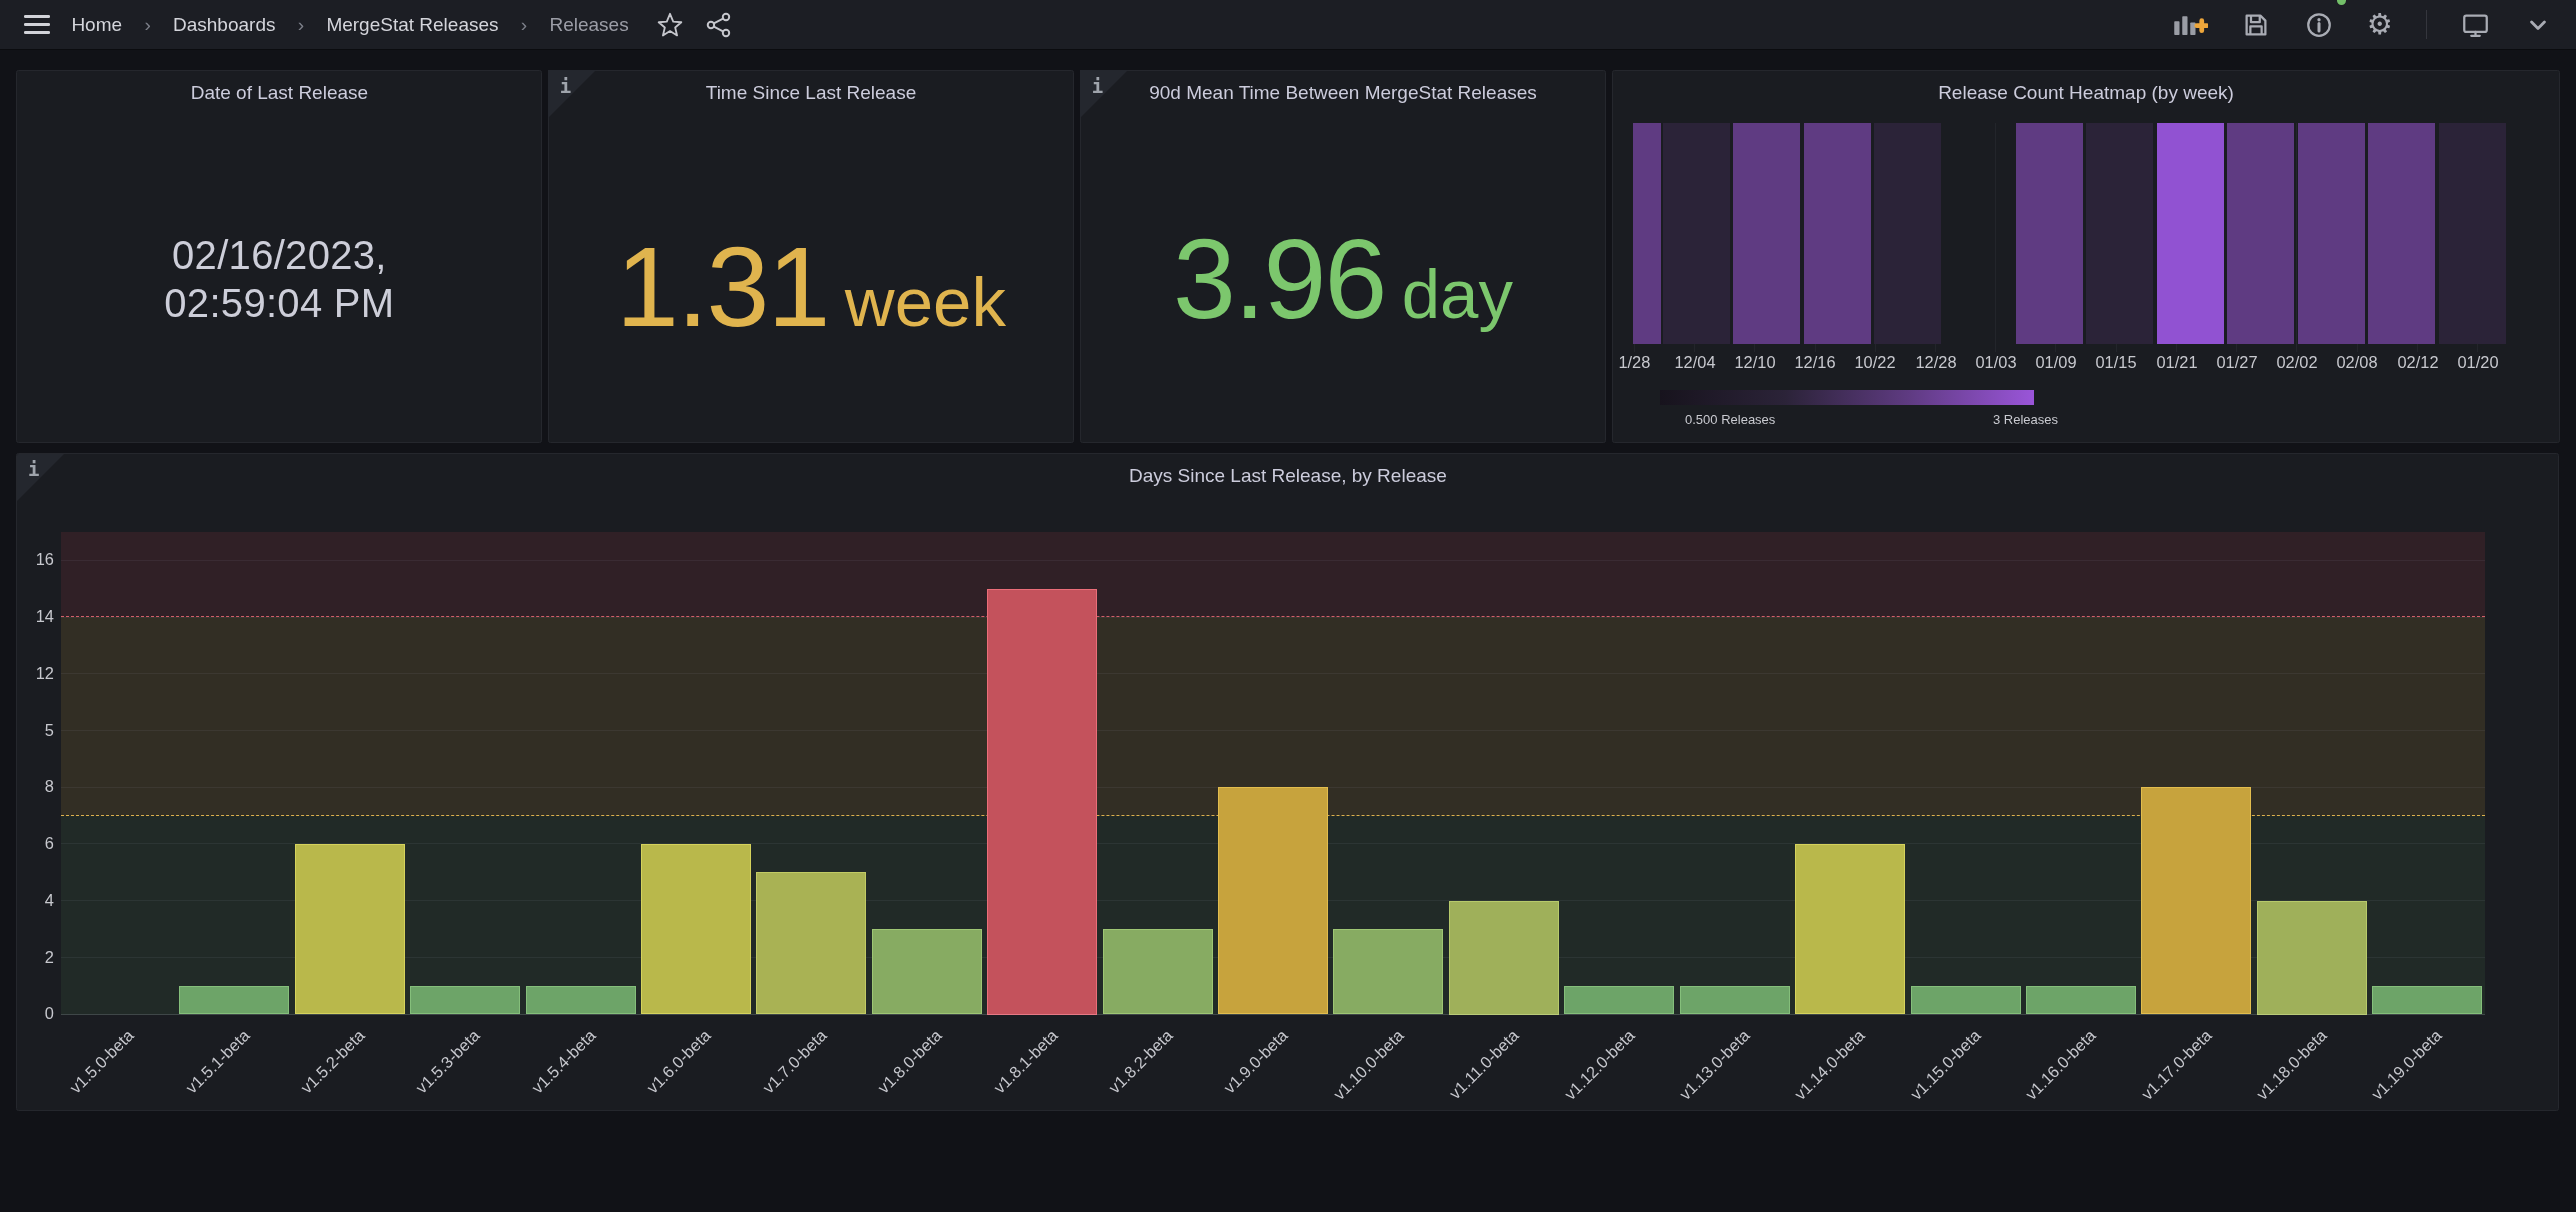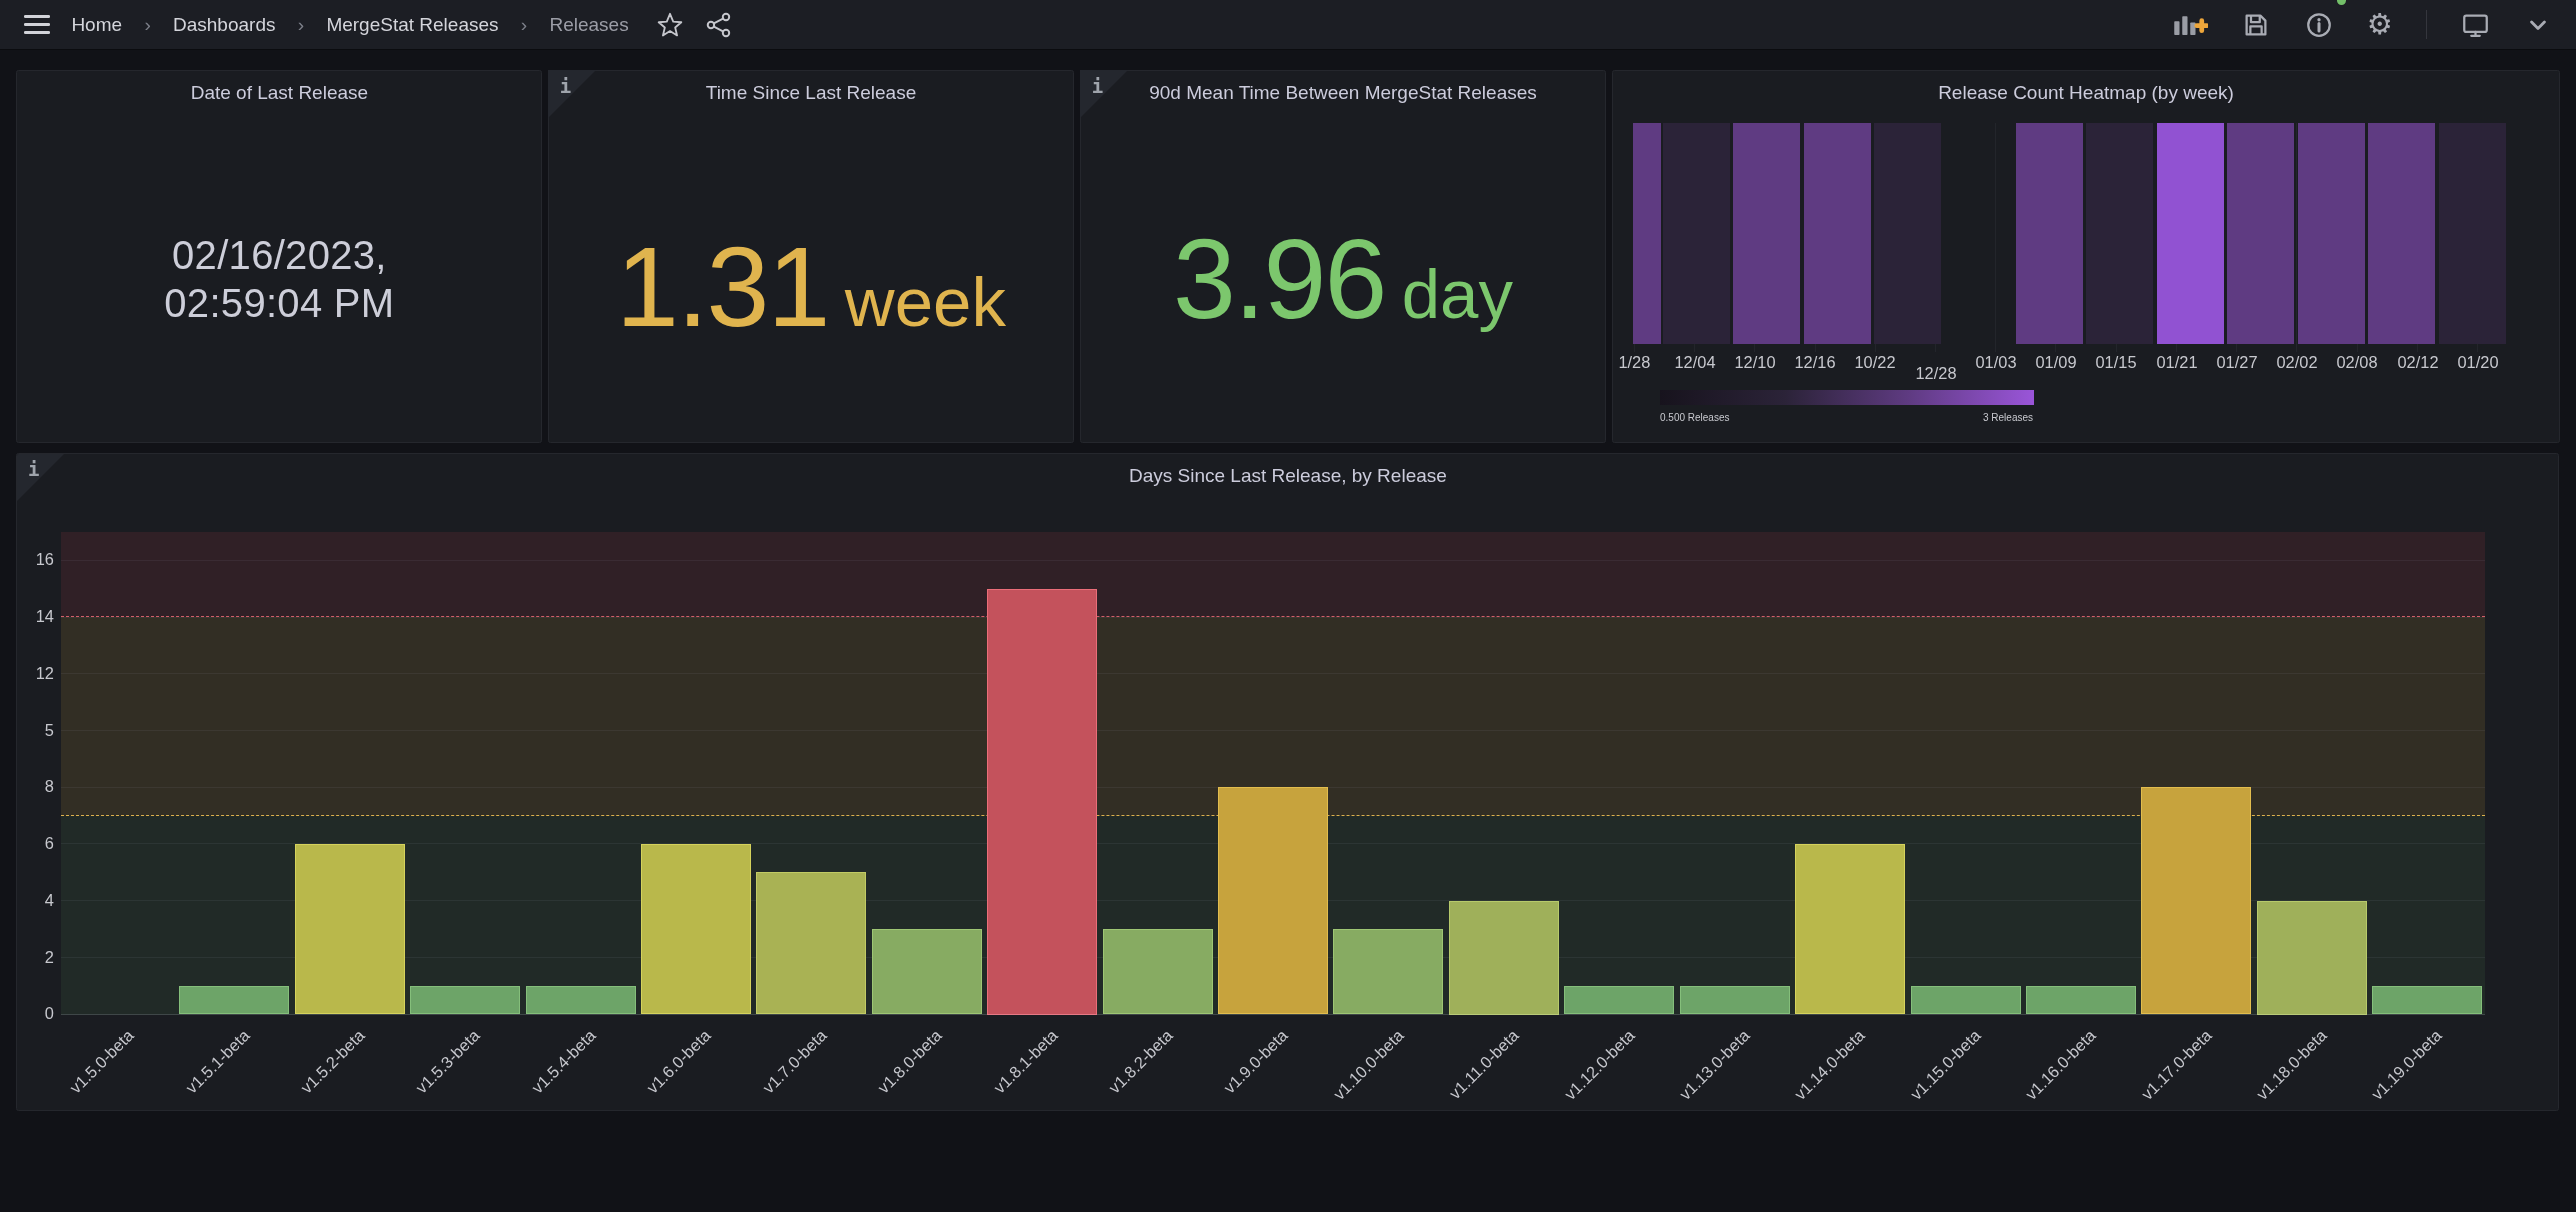--- a/index.html
+++ b/index.html
@@ -57,21 +57,21 @@
   .stat-date { text-align:center; font-size:40px; font-weight:500; line-height:1.2; letter-spacing:0.3px; }
   .stat-big { display:flex; align-items:baseline; gap:16.4px; font-weight:500; }
   .stat-big .val { font-size:113px; letter-spacing:-1.9px; }
   .stat-big .unit { font-size:69px; }
 
   
   .hm-cell { position:absolute; cursor:pointer; }
   .hm-grid-v { position:absolute; width:1.3px; background:rgba(208,208,226,0.05); }
   .hm-tick { position:absolute; width:88px; text-align:center; font-size:16.4px; color:#c7c8ce; }
   .hm-legend-bar { position:absolute; height:15px; cursor:default; }
-  .hm-legend-label { position:absolute; font-size:10px; color:#c9cad0; }
+  .hm-legend-label { position:absolute; font-size:13px; color:#c9cad0;margin-left:25px; }
 
   .bc-band { position:absolute; left:0; }
   .bc-grid { position:absolute; height:1.3px; background:rgba(204,204,220,0.07); }
   .bc-dash { position:absolute; border-top:1.9px dashed; }
   .bc-bar { position:absolute; border-style:solid; border-width:1.3px; cursor:pointer; }
   .bc-ylabel { position:absolute; width:34px; text-align:right; font-size:16.4px; color:#c7c8ce; }
   .bc-xlabel {
     position:absolute; width:145px; text-align:right;
     font-size:16.4px; color:#c7c8ce; white-space:nowrap;
     transform:rotate(-45deg); transform-origin:100% 0;
@@ -194,21 +194,21 @@
       <div class="hm-tick" style="left: -22.6px; top: 282px;">1/28</div>
       <div class="hm-grid-v" style="left: 81px; top: 52px; height: 229px;"></div>
       <div class="hm-tick" style="left: 38px; top: 282px;">12/04</div>
       <div class="hm-grid-v" style="left: 141px; top: 52px; height: 229px;"></div>
       <div class="hm-tick" style="left: 98px; top: 282px;">12/10</div>
       <div class="hm-grid-v" style="left: 202px; top: 52px; height: 229px;"></div>
       <div class="hm-tick" style="left: 158px; top: 282px;">12/16</div>
       <div class="hm-grid-v" style="left: 262px; top: 52px; height: 229px;"></div>
       <div class="hm-tick" style="left: 218px; top: 282px;">10/22</div>
       <div class="hm-grid-v" style="left: 322px; top: 52px; height: 229px;"></div>
-      <div class="hm-tick" style="left: 279px; top: 282px; margin-top: 11px;">12/28</div>
+      <div class="hm-tick" style="left: 279px; top: 282px;">12/28</div>
       <div class="hm-grid-v" style="left: 382px; top: 52px; height: 229px;"></div>
       <div class="hm-tick" style="left: 339px; top: 282px;">01/03</div>
       <div class="hm-grid-v" style="left: 442px; top: 52px; height: 229px;"></div>
       <div class="hm-tick" style="left: 399px; top: 282px;">01/09</div>
       <div class="hm-grid-v" style="left: 503px; top: 52px; height: 229px;"></div>
       <div class="hm-tick" style="left: 459px; top: 282px;">01/15</div>
       <div class="hm-grid-v" style="left: 563px; top: 52px; height: 229px;"></div>
       <div class="hm-tick" style="left: 520px; top: 282px;">01/21</div>
       <div class="hm-grid-v" style="left: 623px; top: 52px; height: 229px;"></div>
       <div class="hm-tick" style="left: 580px; top: 282px;">01/27</div>

